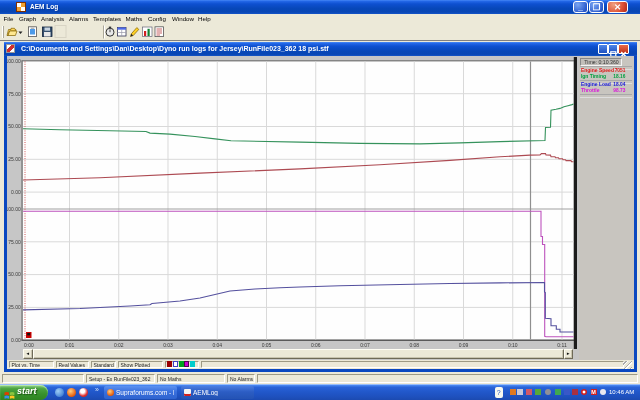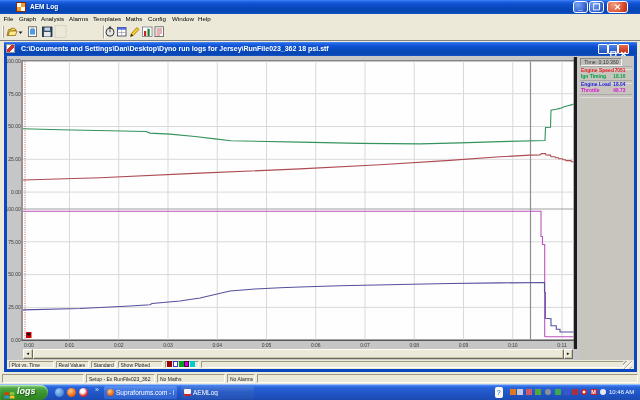--- a/index.html
+++ b/index.html
@@ -296,21 +296,21 @@
   <div class="abs" id="taskbar"></div>
   <div class="abs" id="startbtn"></div>
   <div class="abs" id="startflag">
     <svg width="11" height="11" viewBox="0 0 11 11">
       <path d="M0.5,2.5 Q2.75,1.4 5,2.5 L5,5.2 Q2.75,4.2 0.5,5.2 Z" fill="#e03c00"></path>
       <path d="M5.8,2.5 Q8,1.4 10.4,2.5 L10.4,5.2 Q8,4.2 5.8,5.2 Z" fill="#8cc63f"></path>
       <path d="M0.5,6 Q2.75,5 5,6 L5,8.8 Q2.75,7.8 0.5,8.8 Z" fill="#3a8de8"></path>
       <path d="M5.8,6 Q8,5 10.4,6 L10.4,8.8 Q8,7.8 5.8,8.8 Z" fill="#ffc423"></path>
     </svg>
   </div>
-  <div class="abs" id="starttext">logs</div>
+  <div class="abs" id="starttext">start</div>
   <div class="abs qlicon" style="left:55px;background:radial-gradient(circle at 35% 35%,#9ecdf5,#2466c8);"></div>
   <div class="abs qlicon" style="left:67px;background:radial-gradient(circle at 40% 35%,#ffd080,#e86010 65%,#b84400);"></div>
   <div class="abs qlicon" style="left:79px;background:radial-gradient(circle at 40% 35%,#fff 25%,#e03030 60%,#a01818);"></div>
   <div class="abs" style="left:95px;top:386px;color:#cfe0f8;font-size:7px;">»</div>
   <div class="abs taskbtn" style="left:104px;width:73px;background:linear-gradient(180deg,#5b91f0,#3a70dd 45%,#2f63cf);">
     <span class="tbicon" style="background:radial-gradient(circle at 40% 35%,#ffd080,#e86010 65%,#b84400);"></span>
     <span class="tbtext">Supraforums.com - M...</span>
   </div>
   <div class="abs taskbtn" style="left:181px;width:73px;background:linear-gradient(180deg,#4a7de0,#2c5dc4 45%,#2453b4);">
     <span class="tbicon" style="background:#f4f4f4;box-shadow:inset 0 -2px 0 #d02020;border-radius:1px;"></span>

